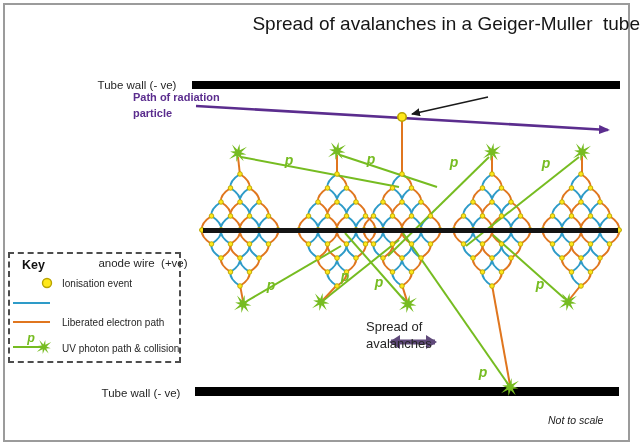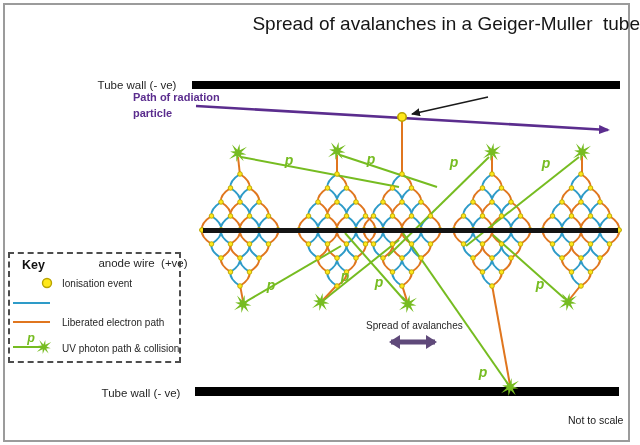--- a/index.html
+++ b/index.html
@@ -6,21 +6,21 @@
   .stage{position:relative;width:640px;height:445px;background:#ffffff;overflow:hidden;
          font-family:"Liberation Sans",sans-serif;}
   .frame{position:absolute;left:3px;top:3px;width:623px;height:435px;border:2px solid #9b9b9b;}
   svg.diagram{position:absolute;left:0;top:0;}
   .title{position:absolute;left:0;top:13px;width:640px;text-align:right;
          font-size:19px;color:#161616;white-space:pre;}
   .lbl{position:absolute;color:#262626;font-size:11px;line-height:1.3;}
   .r{text-align:center;}
   .pre{white-space:pre;}
   .purple-lbl{color:#5b2d8e;font-weight:bold;font-size:11px;line-height:1.45;}
-  .italic{margin-left:20px;}
+  .italic{font-style:italic;}
   .keybox{position:absolute;left:8px;top:252px;width:173px;height:111px;box-sizing:border-box;
           border:2px dashed #4d4d4d;}
   .keytitle{position:absolute;left:12px;top:4px;font-weight:bold;font-size:12.5px;color:#111;text-align:center;}
   .keylbl{position:absolute;left:52px;font-size:10px;color:#262626;white-space:nowrap;}
 </style>
 </head>
 <body>
 
 <div class="stage">
   <div class="frame"></div>
@@ -475,21 +475,21 @@
 
   <div class="title">Spread of avalanches in a Geiger-Muller  tube</div>
 
   <div class="lbl r pre" style="left:88px;top:78px;width:98px;font-size:11.5px;">Tube wall (- ve)</div>
 
   <div class="purple-lbl" style="position:absolute;left:133px;top:90px;width:92px;">Path of radiation particle</div>
 
 
   <div class="lbl r pre" style="left:88px;top:224px;width:110px;font-size:11.5px;margin-top:32px;">anode wire  (+ve)</div>
 
-  <div class="lbl" style="left:366px;top:319px;width:110px;font-size:10px;">Spread of avalanches</div>
+  <div class="lbl" style="left:366px;top:319px;width:110px;font-size:13px;">Spread of avalanches</div>
 
   <div class="lbl r pre" style="left:92px;top:386px;width:98px;font-size:11.5px;">Tube wall (- ve)</div>
 
   <div class="lbl italic" style="left:548px;top:414px;width:70px;font-size:10.5px;color:#1a1a1a;">Not to scale</div>
 
   <div class="keybox">
     <div class="keytitle">Key</div>
     <div class="keylbl" style="top:24px;">Ionisation event</div>
     <div class="keylbl" style="top:89px;">UV photon path &amp; collision</div>
     <div class="keylbl" style="top:63px;">Liberated electron path</div>

